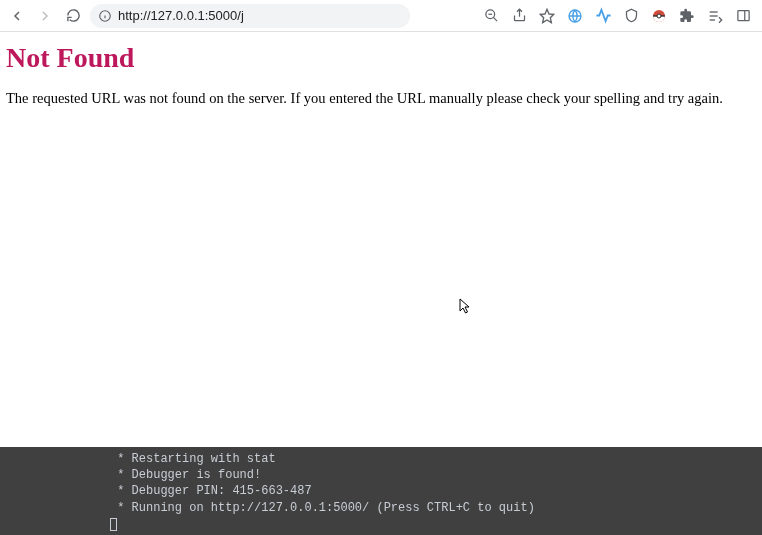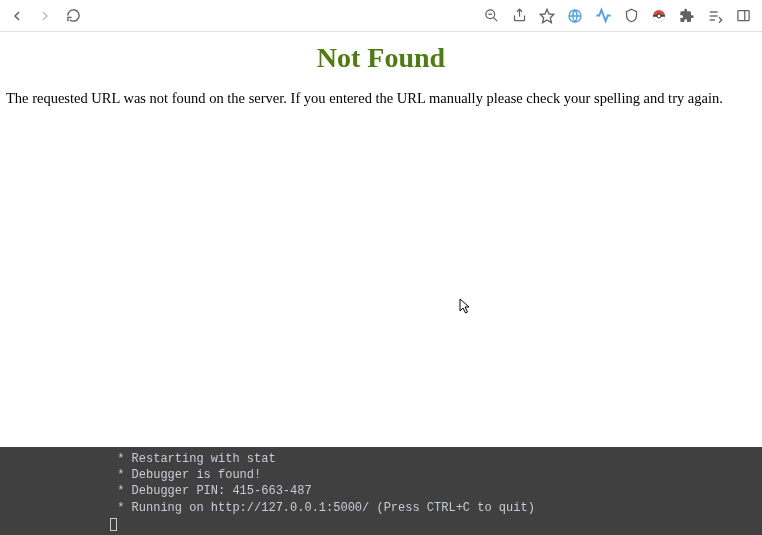--- a/index.html
+++ b/index.html
@@ -40,22 +40,21 @@
     .ticon.blue { color:#4aa0e6; }
     
     .page-content {
       padding: 10px 6px;
     }
     .page-content h1 {
       font-family: "Times New Roman", Times, serif;
       font-weight: bold;
       font-size: 28px;
       margin-bottom: 16px;
-      color: #4d7c0f;
-      text-align: center;
+      color: #be185d;
     }
     .page-content p {
       font-family: Liberation Serif, serif;
       font-size: 14.5px;
       color: #000;
     }
     
     .terminal {
       position: absolute;
       left: 0; right: 0; bottom: 0;
@@ -94,20 +93,30 @@
   <div class="nav-btn disabled">
     <svg width="16" height="16" viewBox="0 0 24 24" fill="none" stroke="currentColor" stroke-width="2.2">
         <path d="M9 18l6-6-6-6"></path>
       </svg>
   </div>
   <div class="nav-btn">
     <svg width="15" height="15" viewBox="0 0 24 24" fill="none" stroke="currentColor" stroke-width="2.2">
         <path d="M3 12a9 9 0 1 1 3 6.7"></path>
         <path d="M3 21v-6h6"></path>
       </svg>
+  </div>
+  <div class="addr-bar">
+    <span class="info-icon">
+      <svg width="14" height="14" viewBox="0 0 24 24" fill="none" stroke="currentColor" stroke-width="2">
+          <circle cx="12" cy="12" r="9"></circle>
+          <line x1="12" y1="8" x2="12" y2="8"></line>
+          <line x1="12" y1="11" x2="12" y2="16"></line>
+        </svg>
+    </span>
+    <span class="addr-text">http://127.0.0.1:5000/j</span>
   </div>
   <div class="spacer"></div>
   <div class="toolbar-icons">
     <span class="ticon">
       <svg width="15" height="15" viewBox="0 0 24 24" fill="none" stroke="currentColor" stroke-width="2">
           <circle cx="10" cy="10" r="7"></circle>
           <line x1="15" y1="15" x2="21" y2="21"></line>
           <line x1="7" y1="10" x2="13" y2="10"></line>
         </svg>
     </span>

